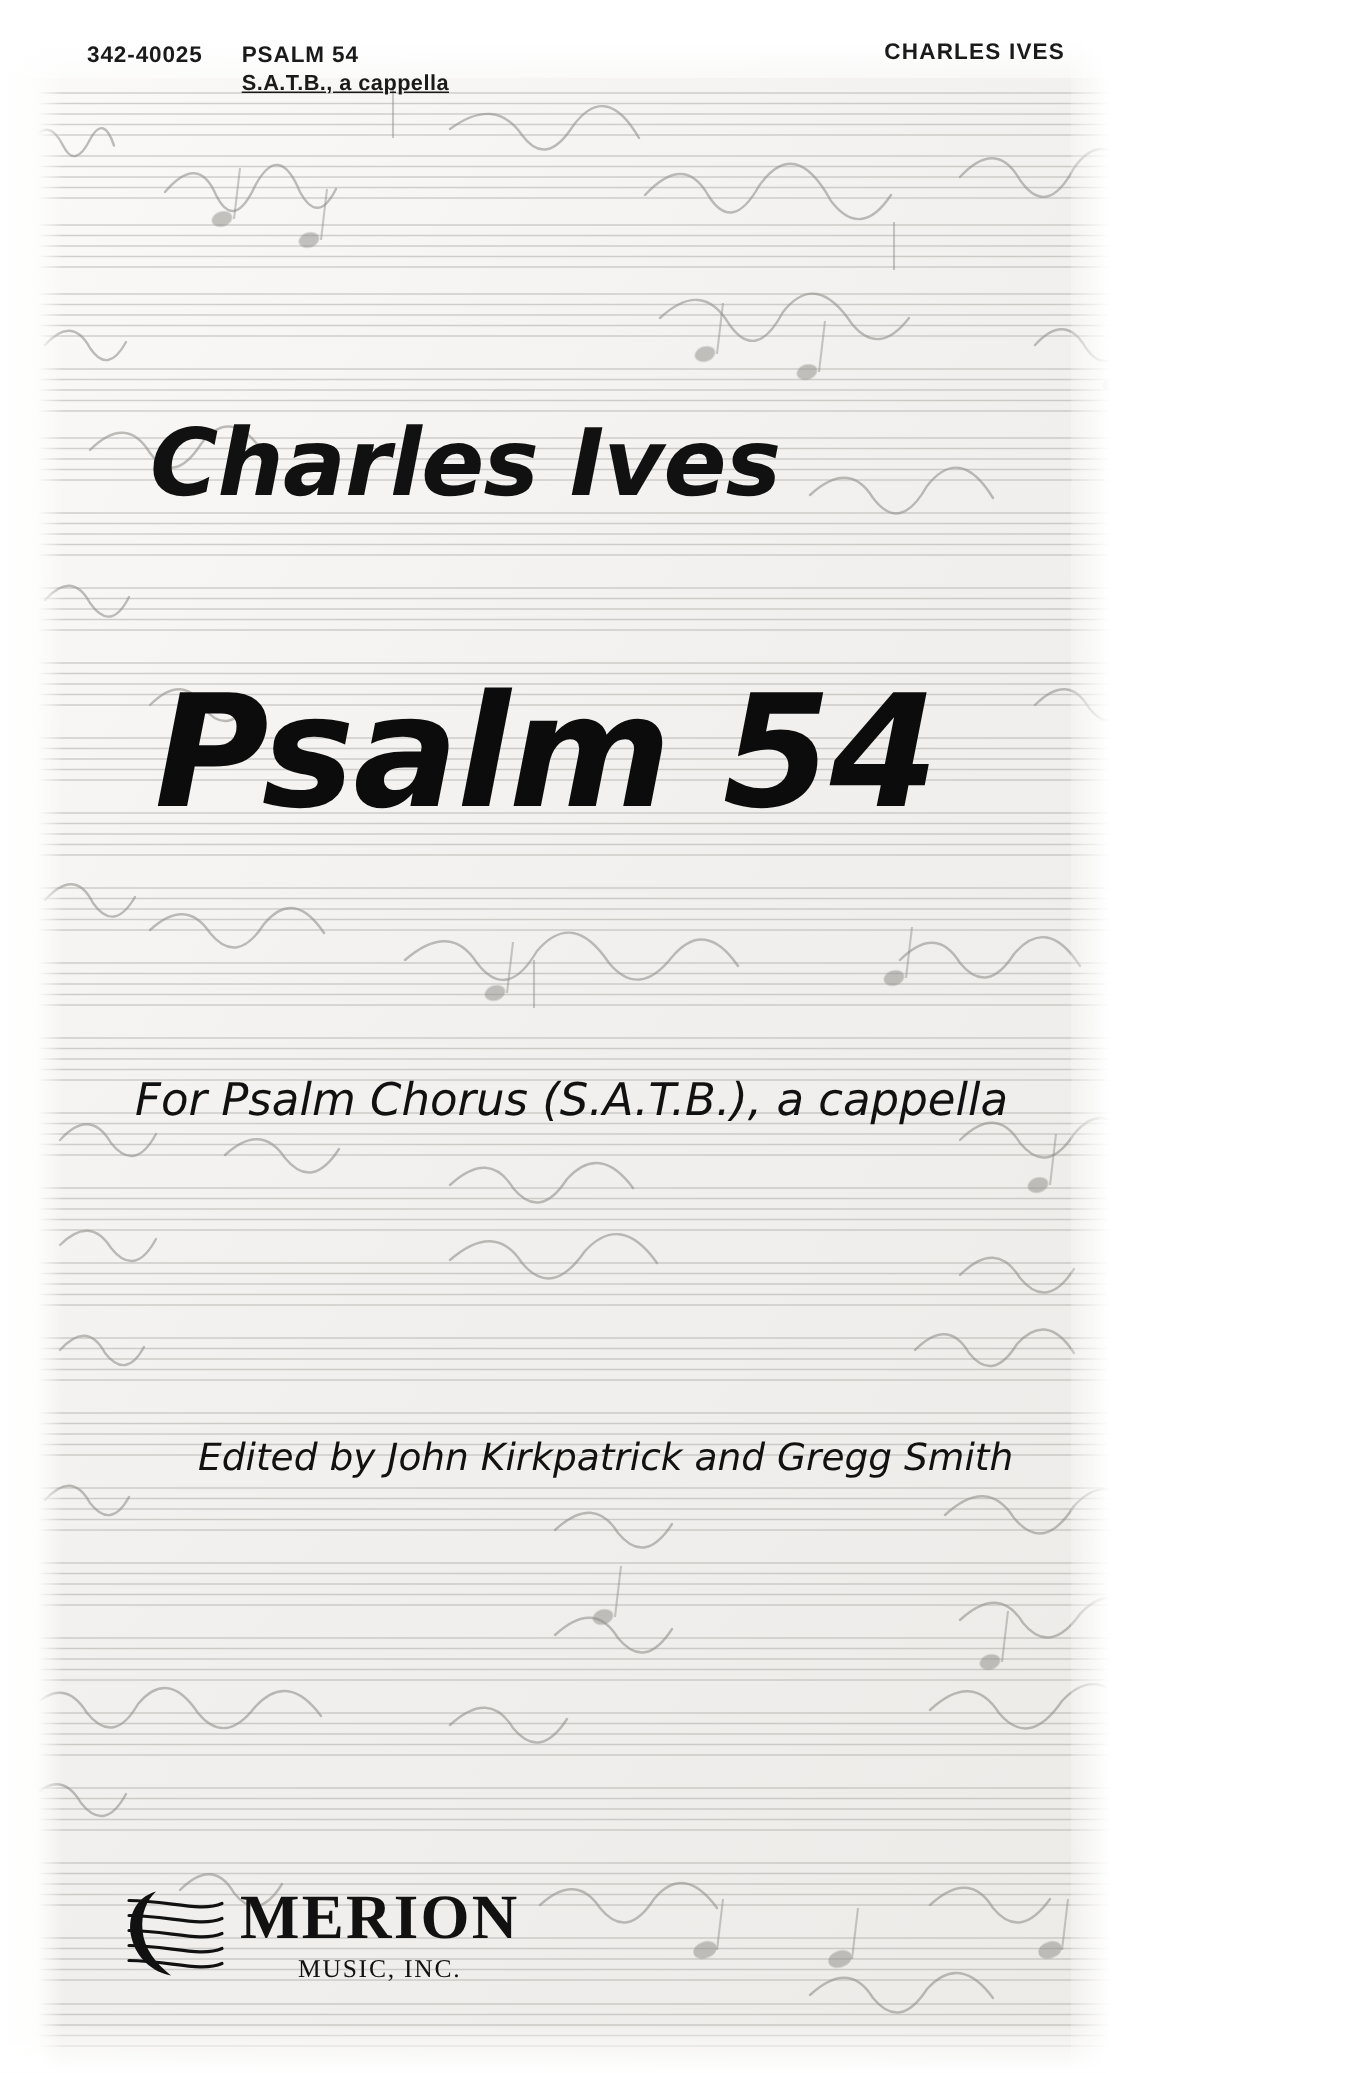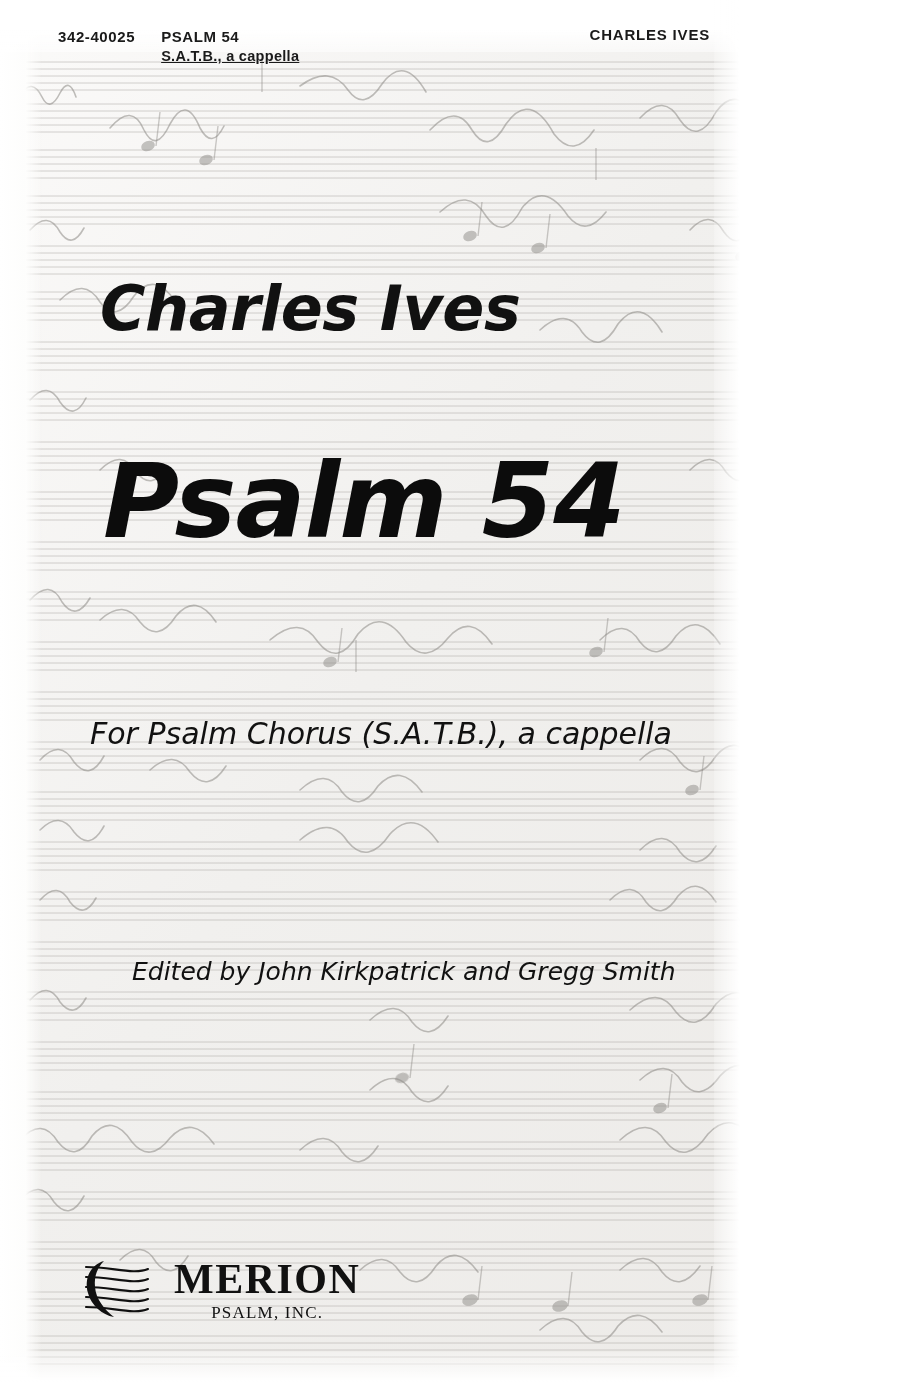--- a/index.html
+++ b/index.html
@@ -146,21 +146,21 @@
     margin-left: 42px;
   }
 
   
   .publisher {
     position: absolute;
     left: 82px;
     top: 1258px;
     display: flex;
     align-items: center;
-    gap: 22px;
+    gap: 8px;
   }
   .pub-mark {
     width: 70px;
     height: 62px;
     flex: 0 0 auto;
   }
   .pub-names {
     display: flex;
     flex-direction: column;
     align-items: center;
@@ -358,17 +358,17 @@
           <path d="M4 18 C30 18 52 26 66 20"></path>
           <path d="M4 28 C30 28 52 36 66 30"></path>
           <path d="M4 38 C30 38 52 46 66 40"></path>
           <path d="M4 48 C30 48 52 56 66 50"></path>
         </g>
         <path d="M22 2 C8 6 2 20 6 34 C9 46 20 56 32 58 C22 50 14 40 13 28 C12 16 16 8 22 2 Z" fill="#111111"></path>
       </svg>
     </span>
     <span class="pub-names">
       <span class="pub-name">MERION</span>
-      <span class="pub-sub">PSALM, INC.</span>
+      <span class="pub-sub">MUSIC, INC.</span>
     </span>
   </div>
 
 </div>
 
 </body></html>

